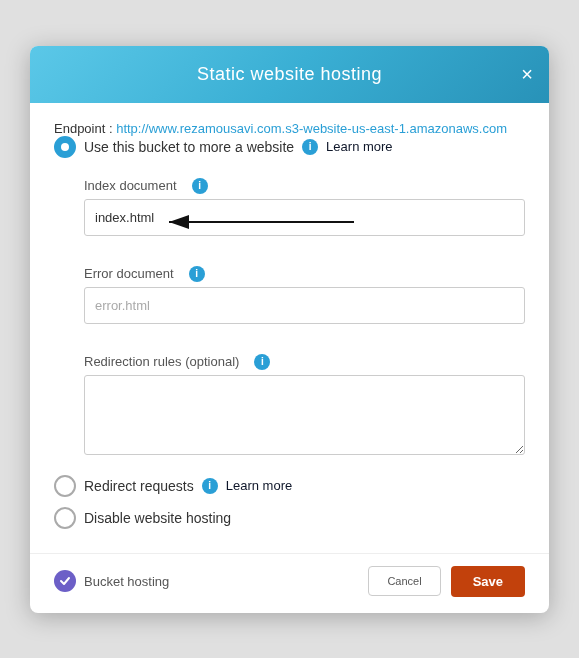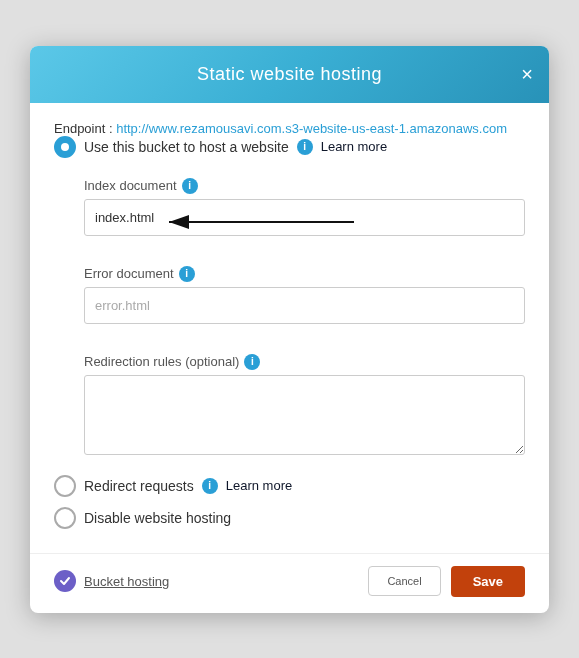--- a/index.html
+++ b/index.html
@@ -114,21 +114,21 @@
     .section-fields {
       margin-left: 30px;
       margin-bottom: 6px;
     }
     .field-label {
       font-size: 13px;
       color: #555;
       margin-bottom: 5px;
       display: flex;
       align-items: center;
-      gap: 5px;
+      gap: 15px;
       margin-top: 20px;
     }
     .text-input {
       width: 100%;
       border: 1px solid #ccc;
       border-radius: 3px;
       padding: 10px 10px;
       font-size: 13px;
       color: #333;
       outline: none;
@@ -172,21 +172,20 @@
       justify-content: center;
       flex-shrink: 0;
     }
     .check-circle svg {
       width: 12px;
       height: 12px;
     }
     .footer-label {
       font-size: 13px;
       color: #555;
-      text-decoration: underline;
     }
     .btn-cancel {
       padding: 8px 18px;
       background: #fff;
       border: 1px solid #ccc;
       border-radius: 4px;
       font-size: 11px;
       color: #555;
       cursor: pointer;
     }
@@ -223,21 +222,21 @@
   </div>
 
   <div class="modal-body">
 
     <div class="endpoint-row">
       <span>Endpoint : </span><a href="#">http://www.rezamousavi.com.s3-website-us-east-1.amazonaws.com</a>
     </div>
 
     <div class="option-row">
       <div class="radio-circle selected"></div>
-      <span class="option-label">Use this bucket to host a website</span>
+      <span class="option-label">Use this bucket to more a website</span>
       <span class="info-icon">i</span>
       <a class="learn-more" href="#">Learn more</a>
     </div>
 
     <div class="section-fields">
 
       
       <div class="field-label">
         <span>Index document</span>
         <span class="info-icon">i</span>

